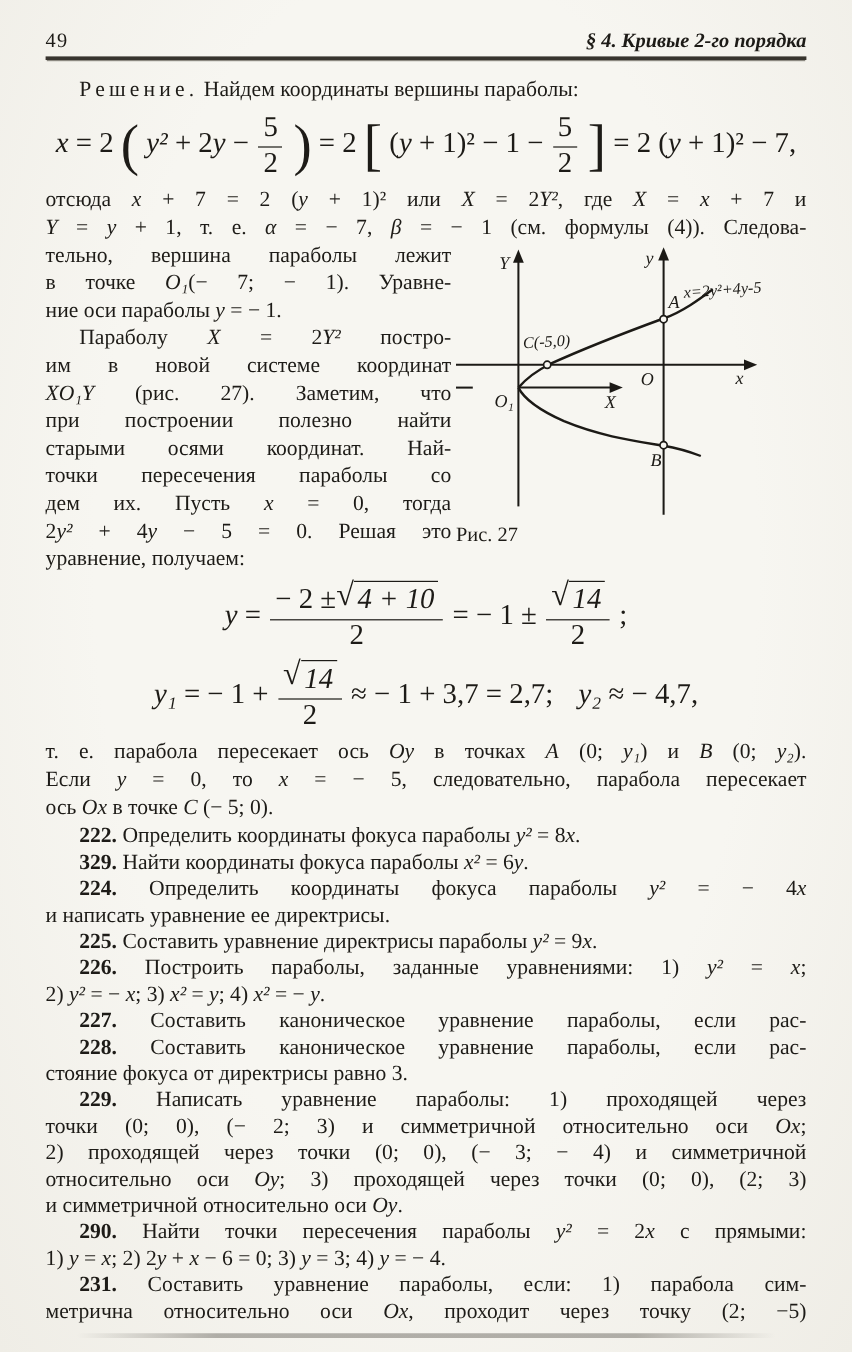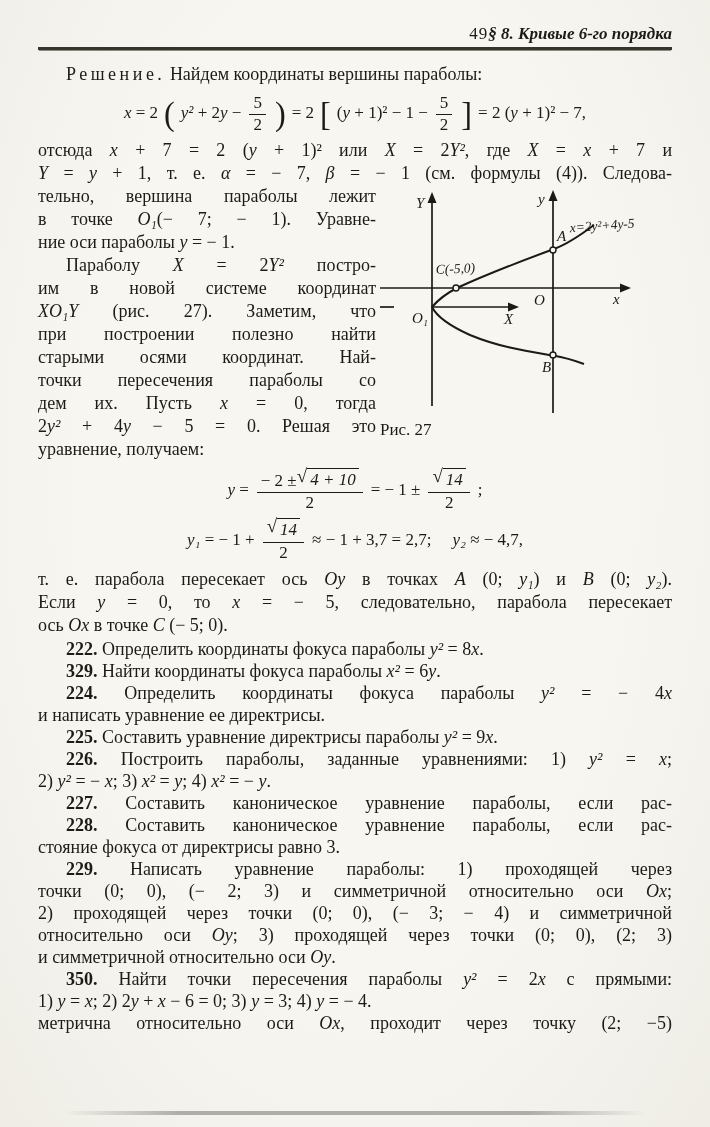--- a/index.html
+++ b/index.html
@@ -11,40 +11,40 @@
     position:relative;
     overflow:hidden;
   }
   .page{
     position:absolute;inset:0;
     background:radial-gradient(ellipse at 50% 42%, #f7f6f1 55%, #efede6 100%);
     padding:24px 38px 0 38px;
     box-sizing:border-box;
   }
   
-  .hdr{display:flex;justify-content:flex-end;align-items:baseline;font-size:17px;}
+  .hdr{display:flex;justify-content:space-between;align-items:baseline;font-size:17px;}
   .hdr .pno{font-weight:400;letter-spacing:1px;}
   .hdr .sect{font-style:italic;font-weight:bold;font-size:17px;}
   .hrule{border-bottom:3px solid #37342e;margin-top:3px;box-shadow:0 2px 0 -1px #8d8a82;}
 
   
   .tline{
     font-size:18px;line-height:23px;
     text-align:justify;text-align-last:justify;
     white-space:normal;
   }
   .tline.end{text-align-last:left;}
   .tline.ind{text-indent:28px;}
   .lead-par{font-size:18px;line-height:24px;margin-top:12px;text-indent:28px;}
   .lead{letter-spacing:3.5px;}
 
   
   .formula{
     display:flex;justify-content:center;align-items:center;
-    font-size:17px;line-height:1.15;gap:5px;margin:7px 0 6px 0;
+    font-size:24px;line-height:1.15;gap:5px;margin:7px 0 6px 0;
   }
   .formula i, .tline i, .pnum ~ span i{font-family:inherit;}
   .frac{display:inline-flex;flex-direction:column;align-items:center;margin:0 3px;}
   .frac .num{padding:0 4px 1px 4px;border-bottom:1.6px solid #1d1b17;display:inline-flex;align-items:flex-end;}
   .frac .den{padding-top:1px;line-height:1.05;}
   .bigd{font-size:190%;font-weight:400;line-height:0.9;transform:scaleY(1.05);padding:0 1px;}
   .rad{display:inline-flex;align-items:flex-start;white-space:nowrap;}
   .rsign{font-size:1.12em;line-height:1;transform:translateY(-2px);}
   .rbody{border-top:1.6px solid #1d1b17;padding:0 3px;line-height:1.25;font-style:italic;}
   .gap-l{margin-left:16px;}
@@ -74,21 +74,21 @@
     border-radius:2px;
   }
 </style>
 </head>
 <body>
 
 <div class="page">
 
   <div class="hdr">
     <span class="pno">49</span>
-    <span class="sect">§ 8. Кривые 6-го порядка</span>
+    <span class="sect">§ 4. Кривые 2-го порядка</span>
   </div>
   <div class="hrule"></div>
 
   <div class="lead-par">
     <span class="lead">Решение.</span>
     <span>Найдем координаты вершины параболы:</span>
   </div>
 
   <div class="formula">
     <span><i>x</i> = 2</span>
@@ -242,22 +242,23 @@
         <div class="tline end">стояние фокуса от директрисы равно 3.</div>
       </div>
       <div>
         <div class="tline ind"><span class="pnum">229.</span><span> Написать уравнение параболы: 1) проходящей через</span></div>
         <div class="tline">точки (0; 0), (− 2; 3) и симметричной относительно оси <i>Ox</i>;</div>
         <div class="tline">2) проходящей через точки (0; 0), (− 3; − 4) и симметричной</div>
         <div class="tline">относительно оси <i>Oy</i>; 3) проходящей через точки (0; 0), (2; 3)</div>
         <div class="tline end">и симметричной относительно оси <i>Oy</i>.</div>
       </div>
       <div>
-        <div class="tline ind"><span class="pnum">350.</span><span> Найти точки пересечения параболы <i>y²</i> = 2<i>x</i> с прямыми:</span></div>
+        <div class="tline ind"><span class="pnum">290.</span><span> Найти точки пересечения параболы <i>y²</i> = 2<i>x</i> с прямыми:</span></div>
         <div class="tline end">1) <i>y</i> = <i>x</i>; 2) 2<i>y</i> + <i>x</i> − 6 = 0; 3) <i>y</i> = 3; 4) <i>y</i> = − 4.</div>
       </div>
       <div>
+        <div class="tline ind"><span class="pnum">231.</span><span> Составить уравнение параболы, если: 1) парабола сим-</span></div>
         <div class="tline">метрична относительно оси <i>Ox</i>, проходит через точку (2; −5)</div>
       </div>
     </div>
 
   <div class="bottom-streak"></div>
 </div>
 
 </body></html>

